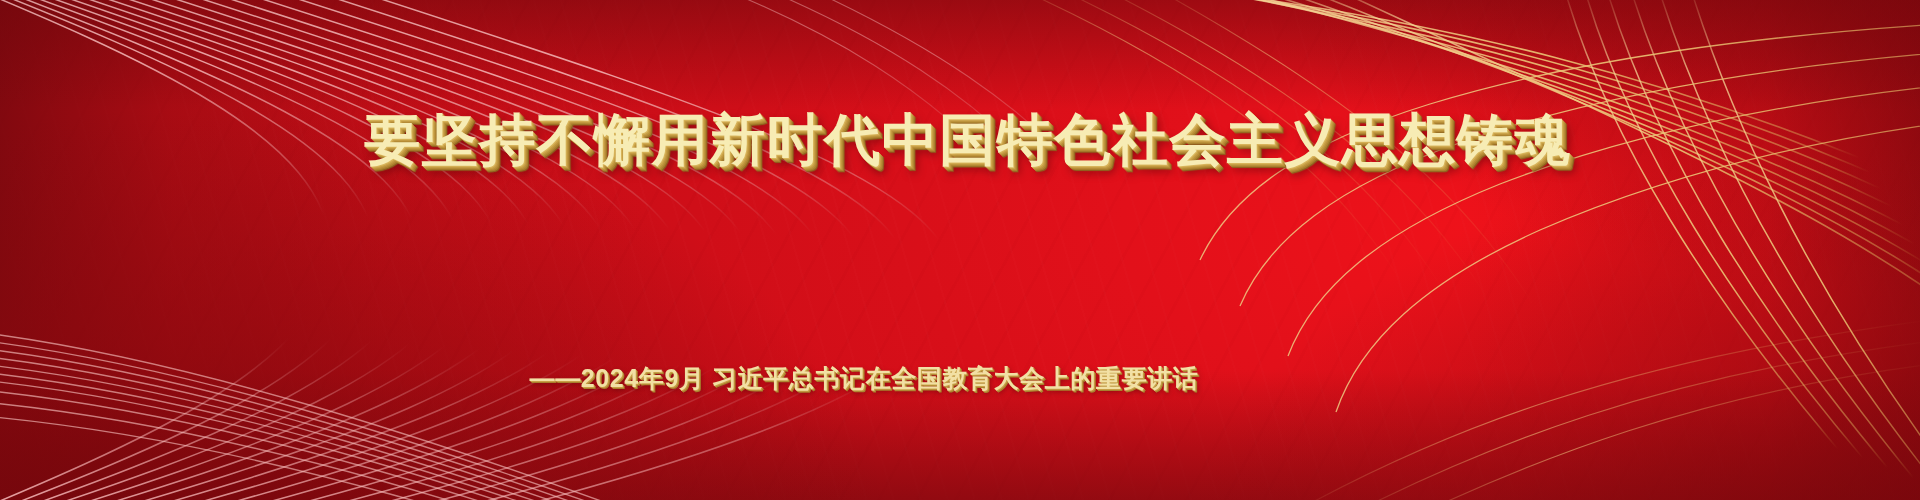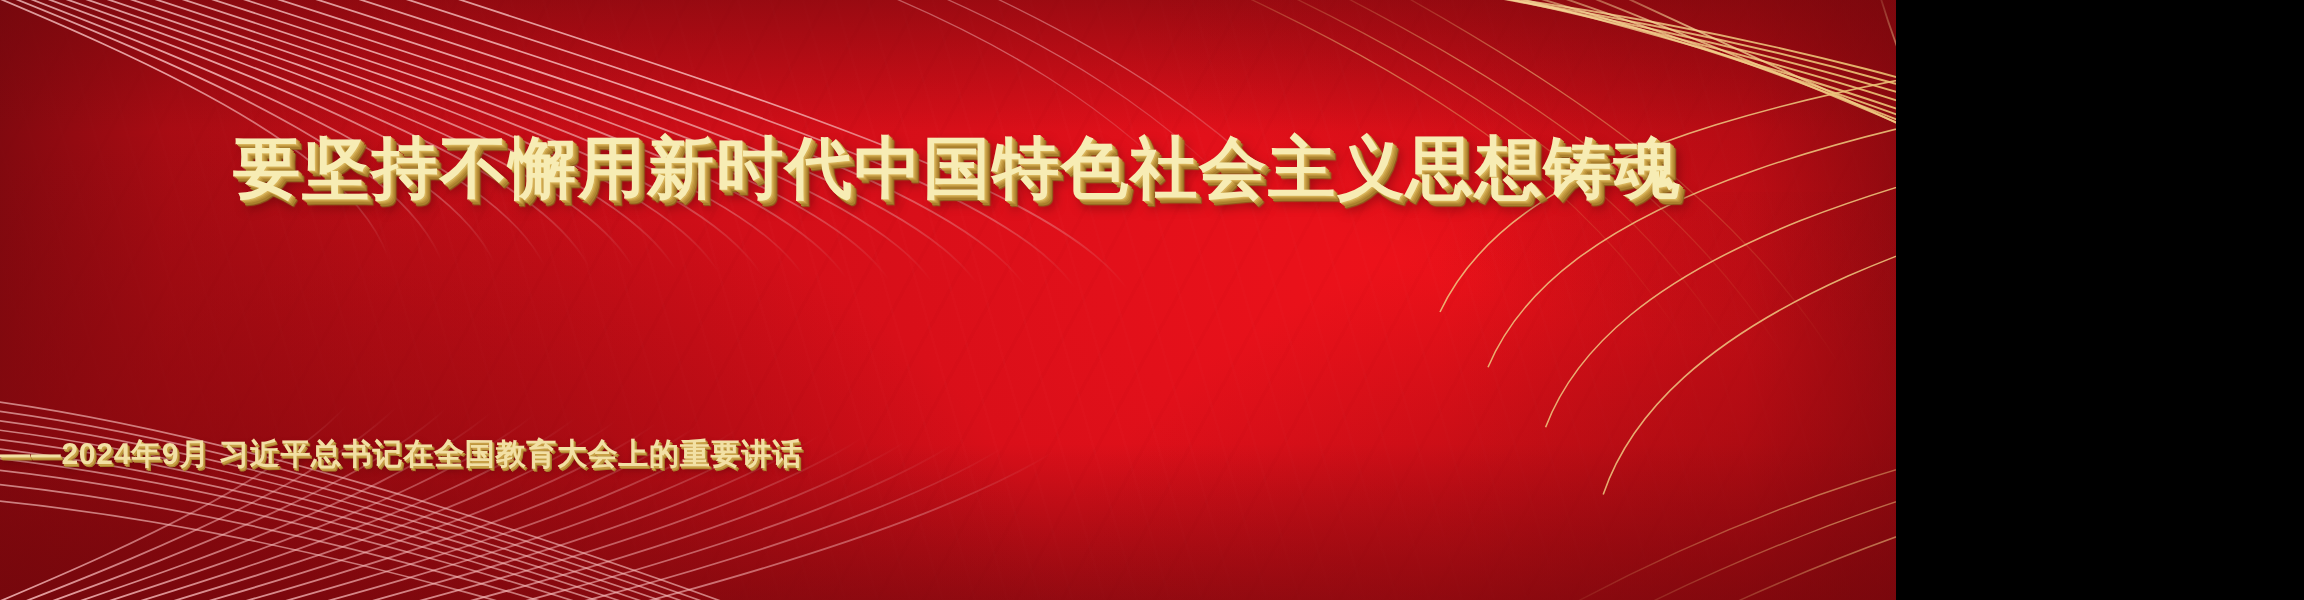--- a/index.html
+++ b/index.html
@@ -2,21 +2,21 @@
 <html><head>
 <meta charset="utf-8">
 <style>
   html, body {
     margin: 0;
     padding: 0;
     background: #000;
   }
   #banner {
     position: relative;
-    width: 1580px;
+    width: 1920px;
     height: 500px;
     overflow: hidden;
     font-family: "Liberation Sans", "DejaVu Sans", sans-serif;
     background: #15803d;
   }
 
   
   .bg-base {
     position: absolute;
     inset: 0;
@@ -107,21 +107,21 @@
     white-space: nowrap;
   }
   .hl-line.l1 { padding-left: 16px; }
   .hl-line.l2 { padding-right: 432px; }
 
   .attribution {
     position: absolute;
     left: 0;
     right: 0;
     top: 362px;
-    text-align: left;
+    text-align: center;
     padding-right: 192px;
     font-size: 25px;
     font-weight: bold;
     letter-spacing: 0.6px;
     color: #f2e0a4;
     text-shadow:
       1px 1px 0 #c79f46,
       2px 2px 0 #a87f2d,
       2px 3px 5px rgba(70,4,8,0.55);
     white-space: nowrap;

